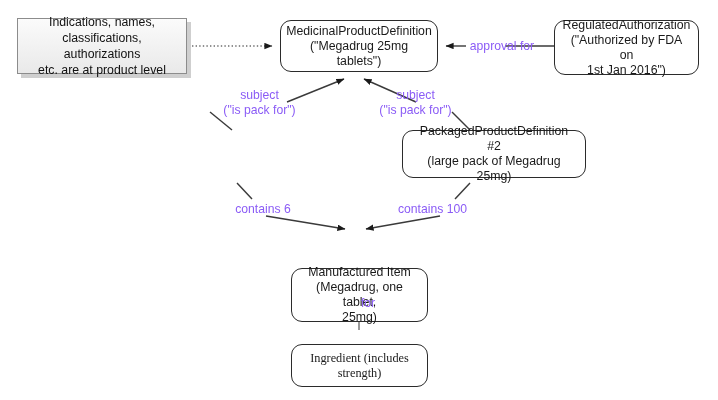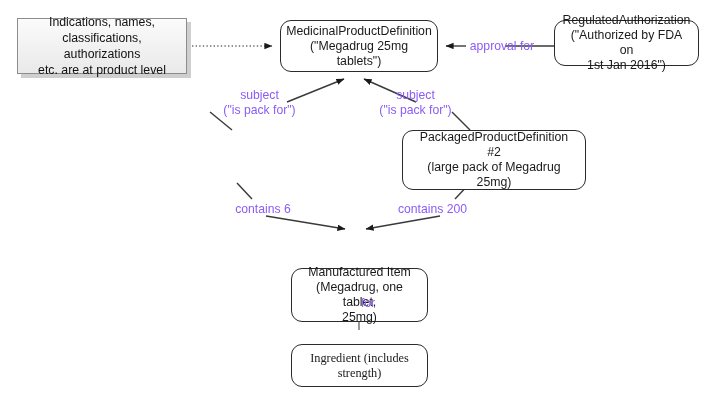--- a/index.html
+++ b/index.html
@@ -128,28 +128,28 @@
     <span class="txt">Indications, names,
 classifications, authorizations
 etc. are at product level</span>
   </div>
 
   <div class="node" style="left:280px; top:20px; width:158px; height:52px;">
     <span class="txt">MedicinalProductDefinition
 ("Megadrug 25mg tablets")</span>
   </div>
 
-  <div class="node" style="left:554px; top:20px; width:145px; height:46px;">
+  <div class="node" style="left:554px; top:20px; width:145px; height:55px;">
     <span class="txt">RegulatedAuthorization
 ("Authorized by FDA on
 1st Jan 2016")</span>
   </div>
 
 
-  <div class="node" style="left:402px; top:130px; width:184px; height:60px;text-align:center;">
+  <div class="node" style="left:402px; top:130px; width:184px; height:48px;text-align:center;">
     <span class="txt">PackagedProductDefinition #2
 (large pack of Megadrug 25mg)</span>
   </div>
 
   <div class="node" style="left:291px; top:232px; width:137px; height:54px;margin-top:36px;">
     <span class="txt">Manufactured Item
 (Megadrug, one tablet,
 25mg)</span>
   </div>
 
@@ -161,17 +161,17 @@
   <div class="edge-label" style="left:462px; top:39px; width:80px;">approval for</div>
 
   <div class="edge-label" style="left:212px; top:88px; width:95px;">subject
 ("is pack for")</div>
 
   <div class="edge-label" style="left:368px; top:88px; width:95px;">subject
 ("is pack for")</div>
 
   <div class="edge-label" style="left:218px; top:202px; width:90px;">contains 6</div>
 
-  <div class="edge-label" style="left:385px; top:202px; width:95px;">contains 200</div>
+  <div class="edge-label" style="left:385px; top:202px; width:95px;">contains 100</div>
 
   <div class="edge-label" style="left:348px; top:296px; width:40px;">for</div>
 
 </div>
 
 </body></html>

